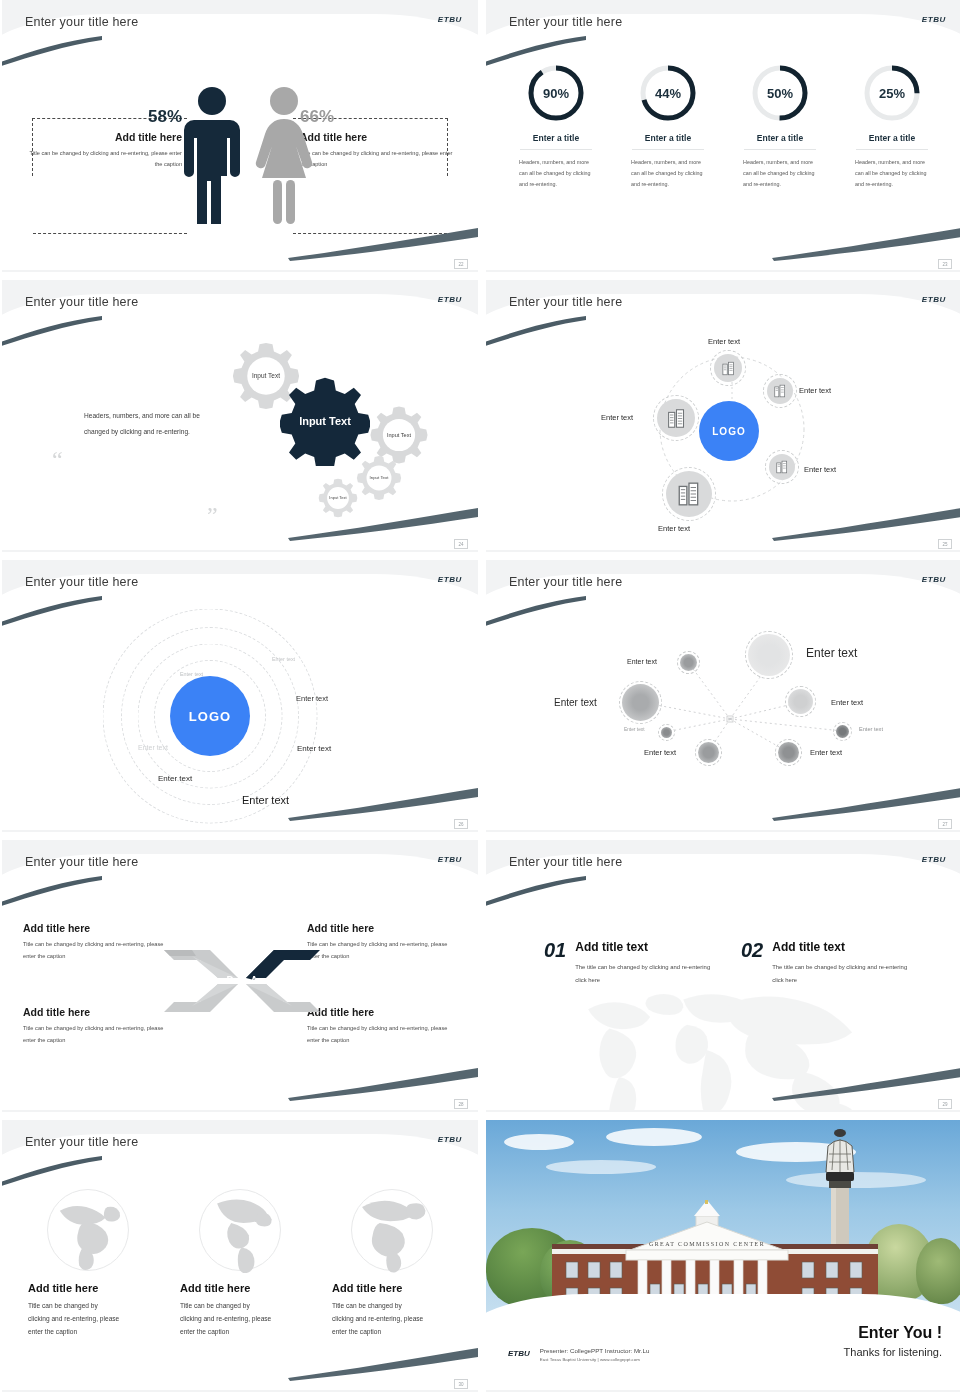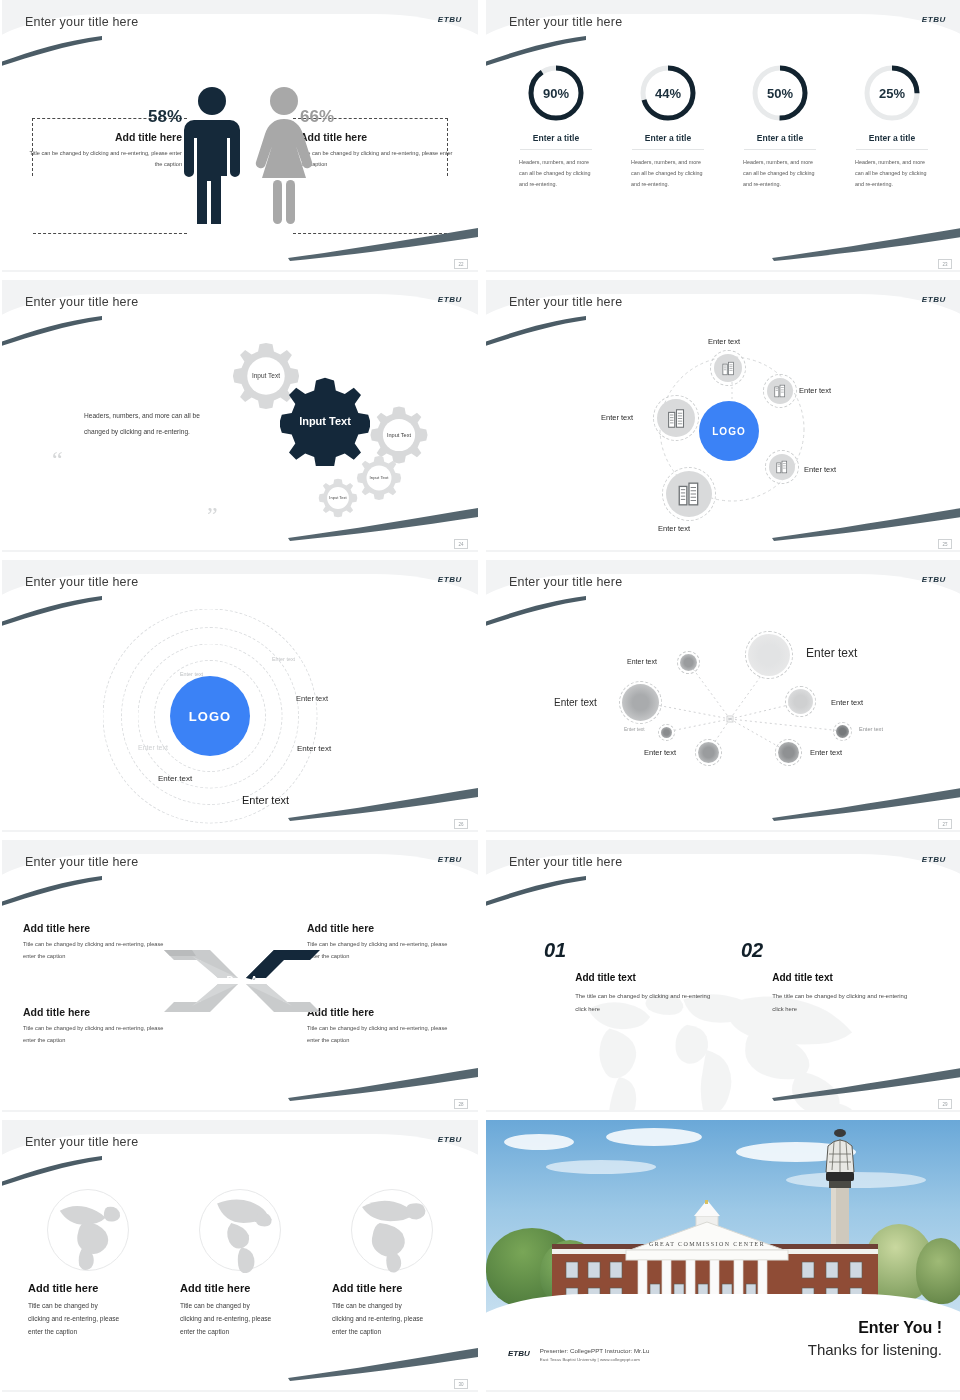--- a/index.html
+++ b/index.html
@@ -99,21 +99,21 @@
   .x-txt { position:absolute; width:150px; }
   .x-txt .h { font-size:10.5px; font-weight:bold; color:#1a1a1a; }
   .x-txt .p { font-size:5.7px; color:#4d4d4d; line-height:2.1; margin-top:5px; }
 
   
   .map-bg { position:absolute; left:50%; top:138px; transform:translateX(-50%);
       width:330px; opacity:.5; }
   .num-blk { position:absolute; top:100px; display:flex; gap:9px; }
   .num-blk .n { font-size:20px; font-weight:bold; font-style:italic; color:#12202a;
       line-height:1; }
-  .num-blk .h { font-size:10px; font-weight:bold; color:#101010;margin-top:32px; }
+  .num-blk .h { font-size:12px; font-weight:bold; color:#101010; }
   .num-blk .p { font-size:5.9px; color:#4a4a4a; line-height:2.15; margin-top:7px;
       width:135px; }
 
   
   .globe-row { position:absolute; inset:66px 10px 14px 10px; display:flex; }
   .globe-cell { flex:1; display:flex; flex-direction:column; align-items:center; }
   .g-h { font-size:11px; font-weight:bold; color:#141414; margin-top:8px;
       align-self:flex-start; padding-left:16px; }
   .g-p { font-size:6.6px; color:#3d3d3d; line-height:2.0; margin-top:5px; width:108px;
       align-self:flex-start; padding-left:16px; }
@@ -121,21 +121,21 @@
   
   .photo { position:absolute; left:0; top:0; width:100%; height:200px;
       overflow:hidden; }
   .sky { position:absolute; inset:0; background:linear-gradient(#6aa8d8 0%,#9cc8e6 45%,#c8e0f0 100%); }
   .cloud { position:absolute; background:#fff; border-radius:50%; opacity:.85; }
   .tree { position:absolute; border-radius:50% 50% 45% 45%; }
   .photo-mask { position:absolute; left:-8%; bottom:-94px; width:116%; height:120px;
       background:#fff; border-radius:50%/100%; }
   .thanks { position:absolute; right:20px; bottom:34px; text-align:right; }
   .thanks .t1 { font-size:16px; font-weight:bold; color:#101010; }
-  .thanks .t2 { font-size:15px; color:#2a2a2a; margin-top:4px; }
+  .thanks .t2 { font-size:11px; color:#2a2a2a; margin-top:4px; }
   .foot { position:absolute; left:22px; bottom:30px; display:flex; gap:10px;
       align-items:flex-start; }
   .foot .fb { font-size:8px; font-weight:bold; font-style:italic; color:#14202a;
       margin-top:2px; }
   .foot .f1 { font-size:6.2px; color:#4a4a4a; }
   .foot .f2 { font-size:4.4px; color:#6a6a6a; margin-top:3px; }
 </style>
 </head>
 <body>
 

